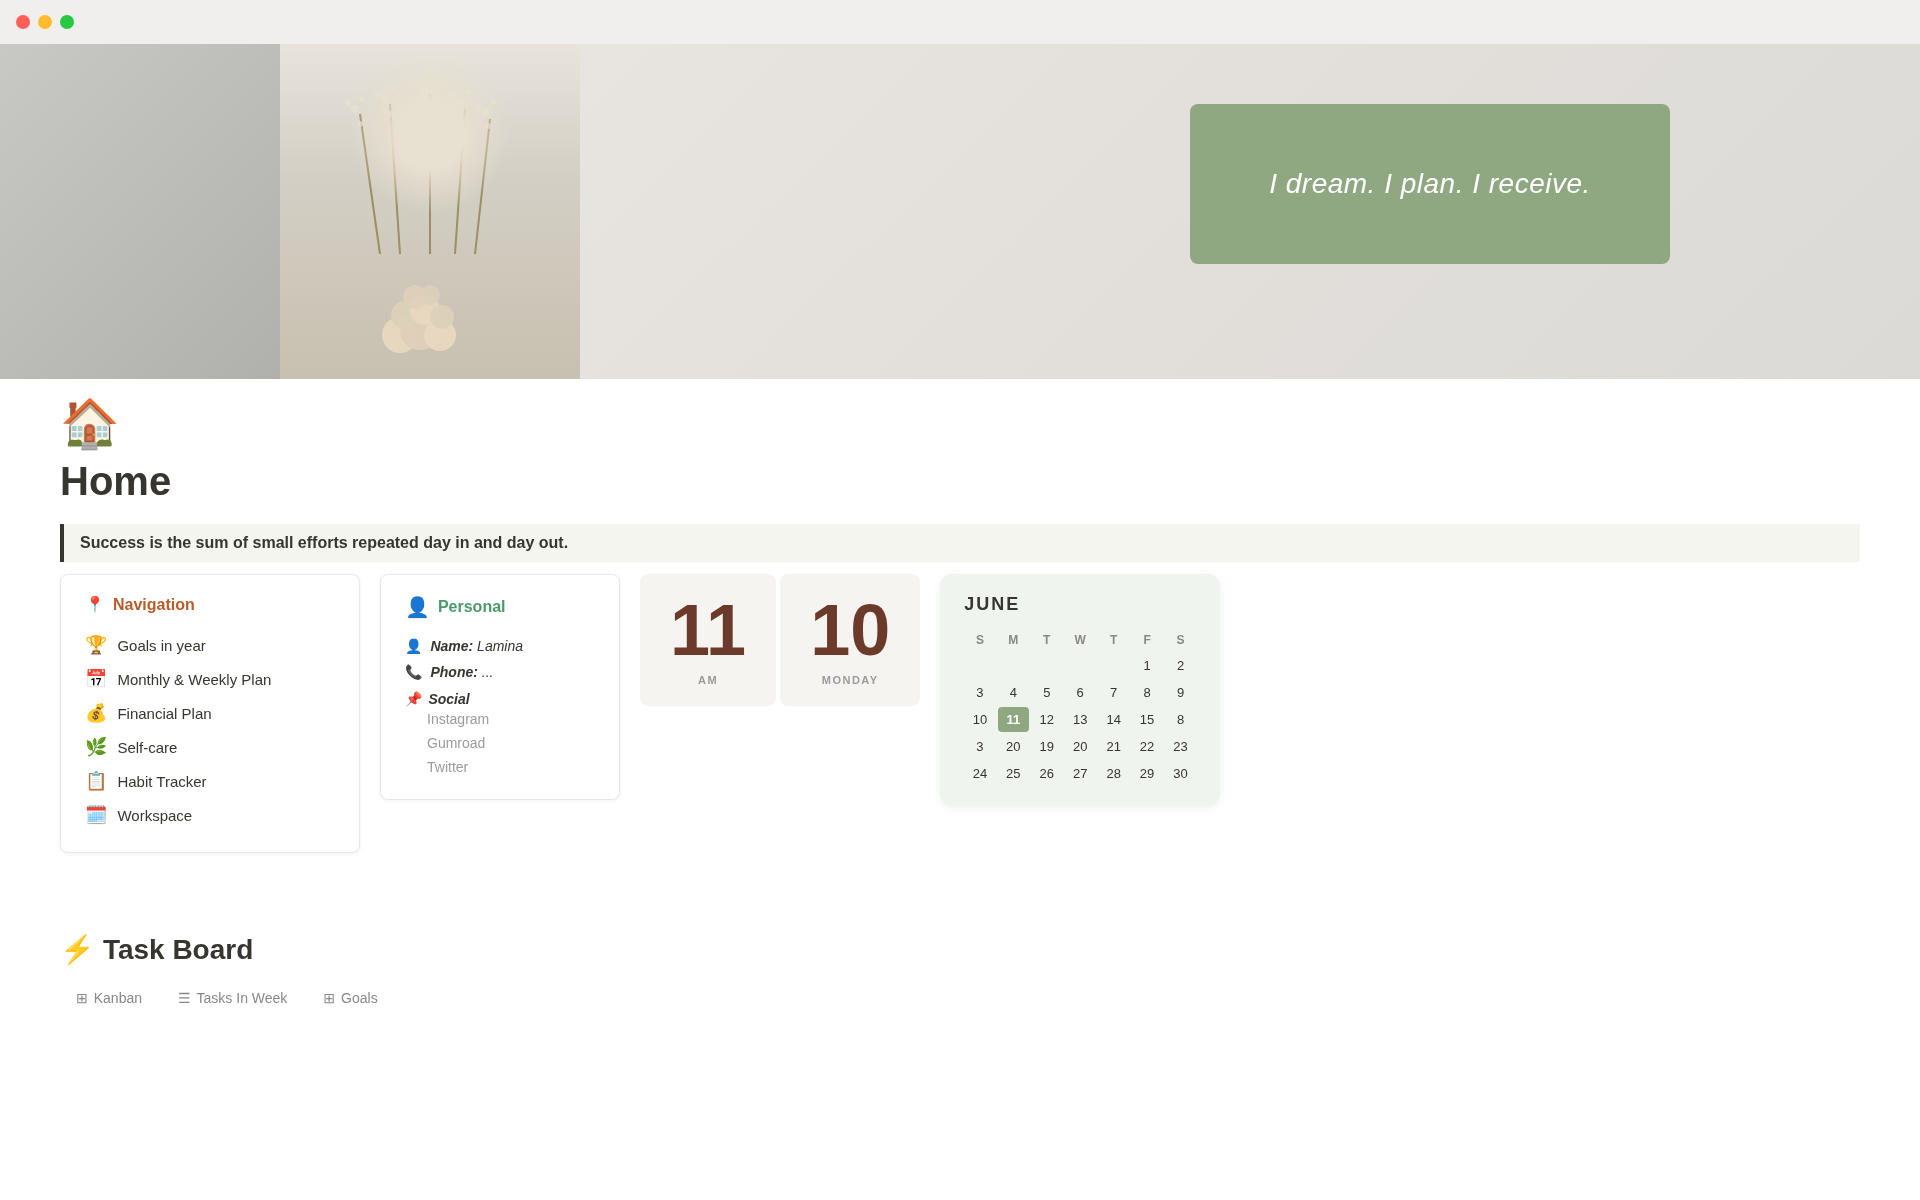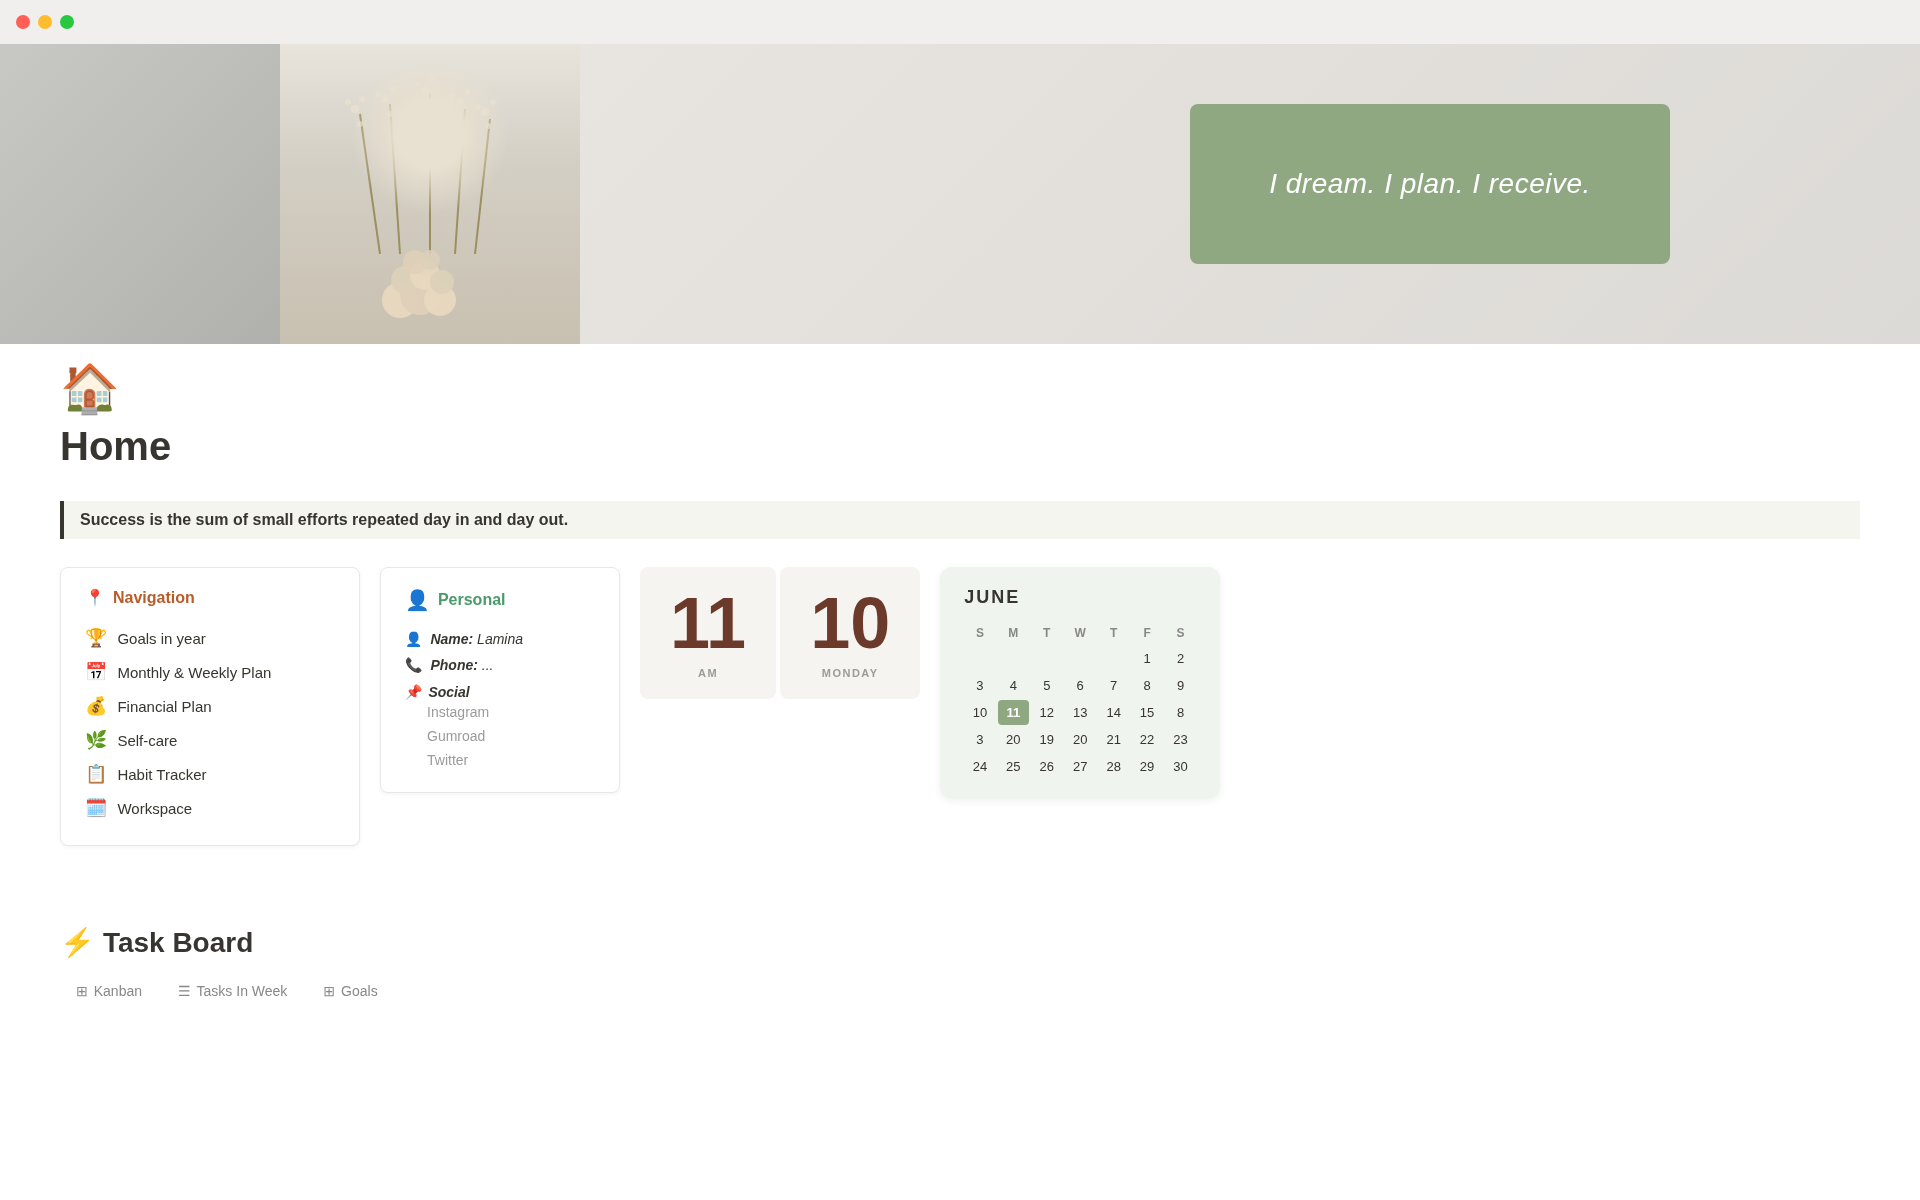--- a/index.html
+++ b/index.html
@@ -24,21 +24,21 @@
     .traffic-btn {
       width: 14px;
       height: 14px;
       border-radius: 50%;
       cursor: pointer;
     }
 
     
     .hero {
       width: 100%;
-      height: 300px;
+      height: 335px;
       position: relative;
       background: #d8d8d4;
       display: flex;
       overflow: hidden;
     }
     .hero-left {
       width: 280px;
       height: 100%;
       background: linear-gradient(135deg, #c8c8c4 0%, #b0b0ac 100%);
     }
@@ -100,27 +100,27 @@
     }
 
     
     .page-content {
       padding: 10px 60px 40px 60px;
     }
     .page-title {
       font-size: 40px;
       font-weight: 700;
       color: #37352f;
-      margin-bottom: 32px;
+      margin-bottom: 20px;
     }
     .quote-block {
       border-left: 4px solid #37352f;
       padding: 10px 16px;
       background: #f5f5f0;
-      margin-bottom: 28px;
+      margin-bottom: 12px;
       font-size: 16px;
       font-weight: 600;
       color: #37352f;
     }
 
     
     .cards-row {
       display: flex;
       gap: 20px;
       align-items: flex-start;

